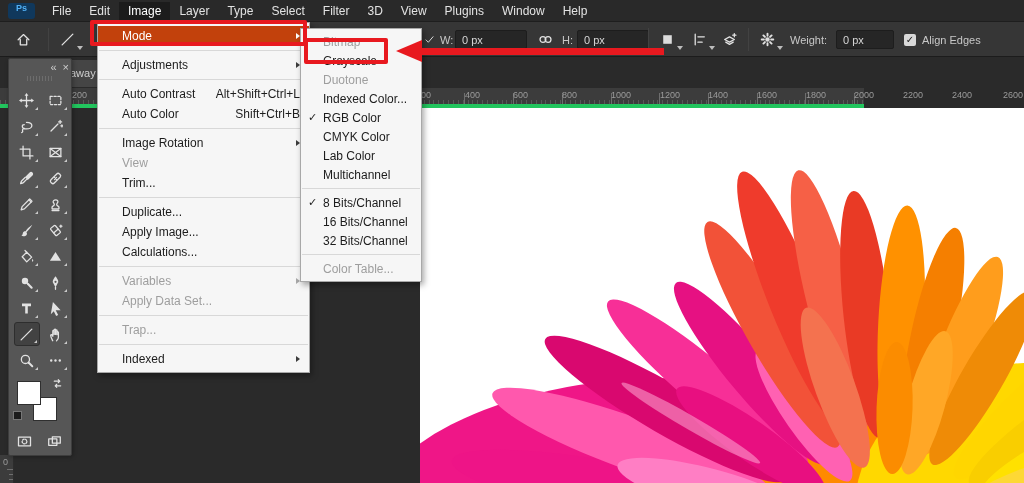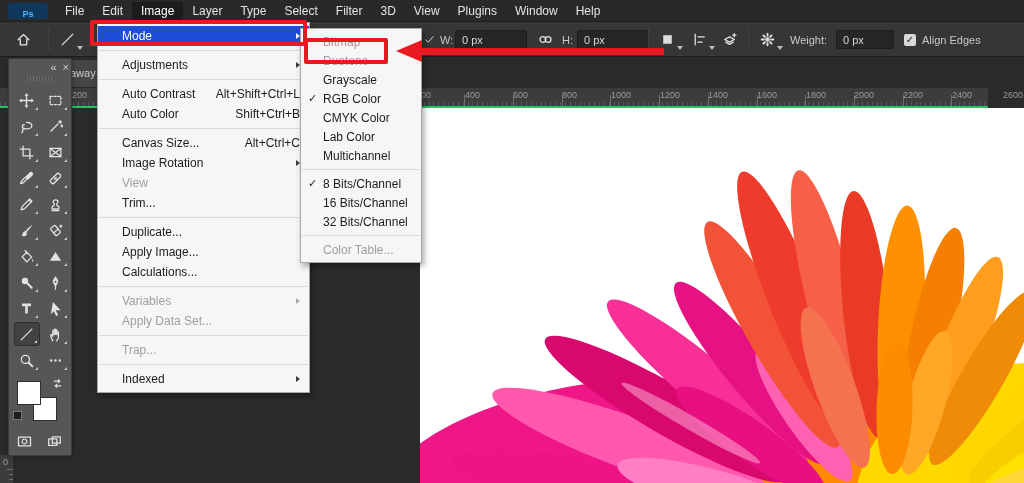--- a/index.html
+++ b/index.html
@@ -3,40 +3,40 @@
 <meta charset="utf-8">
 <style>
   *{box-sizing:border-box;margin:0;padding:0}
   html,body{background:#111}
   #app{position:relative;width:1024px;height:483px;overflow:hidden;
        font-family:"Liberation Sans","DejaVu Sans",sans-serif;
        background:#2a2a2a;-webkit-font-smoothing:antialiased}
   
   .menubar{position:absolute;left:0;top:0;width:1024px;height:22px;background:#292929;
            display:flex;align-items:center;z-index:45;border-bottom:1px solid #1e1e1e}
-  .pslogo{width:40px;height:16px;margin-left:8px;background:#10385c;border-radius:3px;
-          color:#51b0f5;font-size:9px;font-weight:bold;display:flex;align-items:flex-end;justify-content:center}
+  .pslogo{width:27px;height:16px;margin-left:8px;background:#10385c;border-radius:3px;
+          color:#51b0f5;font-size:9px;font-weight:bold;display:flex;align-items:flex-start;justify-content:center}
   .mb-item{color:#e3e3e3;font-size:12px;padding:2px 9px;cursor:default;white-space:nowrap}
   .mb-item.active{background:#1c1c1c;color:#fff}
   
   .optionsbar{position:absolute;left:0;top:22px;width:1024px;height:35px;background:#363636;
               border-bottom:1px solid #1c1c1c;z-index:10;color:#c8c8c8;font-size:11px}
   .ob{position:absolute;top:0;height:35px;display:flex;align-items:center}
   .obsep{position:absolute;top:6px;width:1px;height:23px;background:#2a2a2a;border-right:1px solid #424242}
   .field{background:#262626;border:1px solid #1d1d1d;border-radius:2px;color:#d6d6d6;
          font-size:11px;height:19px;padding:0 6px;font-family:"Liberation Sans",sans-serif}
   .caret{width:0;height:0;border-left:3px solid transparent;border-right:3px solid transparent;
          border-top:4px solid #bdbdbd;margin-left:2px;align-self:flex-end;margin-bottom:7px}
   .cb{width:12px;height:12px;background:#d9d9d9;border-radius:2px;display:flex;align-items:center;
       justify-content:center;color:#1a1a1a;font-size:10px;font-weight:bold}
   
   .tab{position:absolute;left:70px;top:60px;width:27px;height:27px;background:#454545;color:#cfcfcf;
        font-size:11px;line-height:26px;overflow:hidden;white-space:nowrap;z-index:2}
-  .hruler{position:absolute;left:0;top:88px;width:988px;height:20px;background:#3c3c3c;
-          border-bottom:2px solid #22c55e;z-index:3}
+  .hruler{position:absolute;left:0;top:88px;width:864px;height:20px;background:#3c3c3c;
+          border-bottom:4px solid #22c55e;z-index:3}
   .hruler .minor{position:absolute;left:0;right:0;bottom:0;height:4px;
           background:repeating-linear-gradient(90deg,#585858 0 1px,transparent 1px 4.87px)}
   .hruler .major{position:absolute;left:367px;right:0;bottom:0;height:11px;
           background:repeating-linear-gradient(90deg,#6e6e6e 0 1px,transparent 1px 48.7px)}
   .rlab{position:absolute;top:2px;color:#9b9b9b;font-size:9px}
   .vruler{position:absolute;left:0;top:455px;width:14px;height:28px;background:#3c3c3c;
           border-right:1px solid #2c2c2c;z-index:3}
   .vruler .t{position:absolute;right:0;height:1px;background:#6e6e6e}
   .canvas{position:absolute;left:420px;top:108px;width:604px;height:375px;background:#fff;z-index:1;overflow:hidden}
   
@@ -59,21 +59,21 @@
   
   .menu{position:absolute;background:#f6f6f6;border:1px solid #a8a8a8;box-shadow:2px 3px 6px rgba(0,0,0,.35);
         padding:3px 0;font-size:12px;color:#1c1c1c}
   #imagemenu{left:97px;top:22px;width:213px;z-index:40}
   #modemenu{left:300px;top:28px;width:122px;z-index:41}
   .mrow{height:20px;display:flex;align-items:center;padding:0 9px 0 24px;position:relative;white-space:nowrap}
   #modemenu .mrow{height:19px;padding-left:22px}
   .mrow .ml{flex:1}
   .mrow .sc{margin-left:12px}
   .mrow.dis{color:#9e9e9e}
-  .mrow.hl{background:#1d4ed8;color:#fff}
+  .mrow.hl{background:#c2410c;color:#fff}
   .msep{height:1px;background:#d8d8d8;margin:4px 1px}
   .arr{width:0;height:0;border-left:4px solid #3c3c3c;border-top:3.5px solid transparent;border-bottom:3.5px solid transparent}
   .mrow.dis .arr{border-left-color:#a8a8a8}
   .mrow.hl .arr{border-left-color:#fff}
   .mcheck{position:absolute;left:7px;font-size:11px;color:#1c1c1c}
   
   .redbox{position:absolute;border:4px solid #e8191f;border-radius:2px;z-index:60}
   #modebox{left:90px;top:20px;width:217px;height:26px}
   #graybox{left:304px;top:38px;width:84px;height:26px}
   #arrowshaft{position:absolute;left:420px;top:48px;width:244px;height:7px;background:#e8191f;z-index:60}
@@ -616,24 +616,20 @@
     <div class="mrow">
         <span class="ml">Auto Contrast</span>
         <span class="sc">Alt+Shift+Ctrl+L</span>
       </div>
     <div class="mrow">
         <span class="ml">Auto Color</span>
         <span class="sc">Shift+Ctrl+B</span>
       </div>
     <div class="msep"></div>
     <div class="mrow">
-        <span class="ml">Canvas Size...</span>
-        <span class="sc">Alt+Ctrl+C</span>
-      </div>
-    <div class="mrow">
         <span class="ml">Image Rotation</span>
         <span class="arr"></span>
       </div>
     <div class="mrow dis">
         <span class="ml">View</span>
       </div>
     <div class="mrow">
         <span class="ml">Trim...</span>
       </div>
     <div class="msep"></div>
@@ -662,25 +658,28 @@
     <div class="mrow">
         <span class="ml">Indexed</span>
         <span class="arr"></span>
       </div>
   </div>
 
   <div class="menu" id="modemenu">
     <div class="mrow dis">
         <span class="ml">Bitmap</span>
       </div>
+    <div class="mrow">
+        <span class="ml">Grayscale</span>
+      </div>
     <div class="mrow dis">
         <span class="ml">Duotone</span>
       </div>
     <div class="mrow">
-        <span class="ml">Grayscale</span>
+        <span class="ml">Indexed Color...</span>
       </div>
     <div class="mrow">
         <span class="mcheck">✓</span>
         <span class="ml">RGB Color</span>
       </div>
     <div class="mrow">
         <span class="ml">CMYK Color</span>
       </div>
     <div class="mrow">
         <span class="ml">Lab Color</span>

